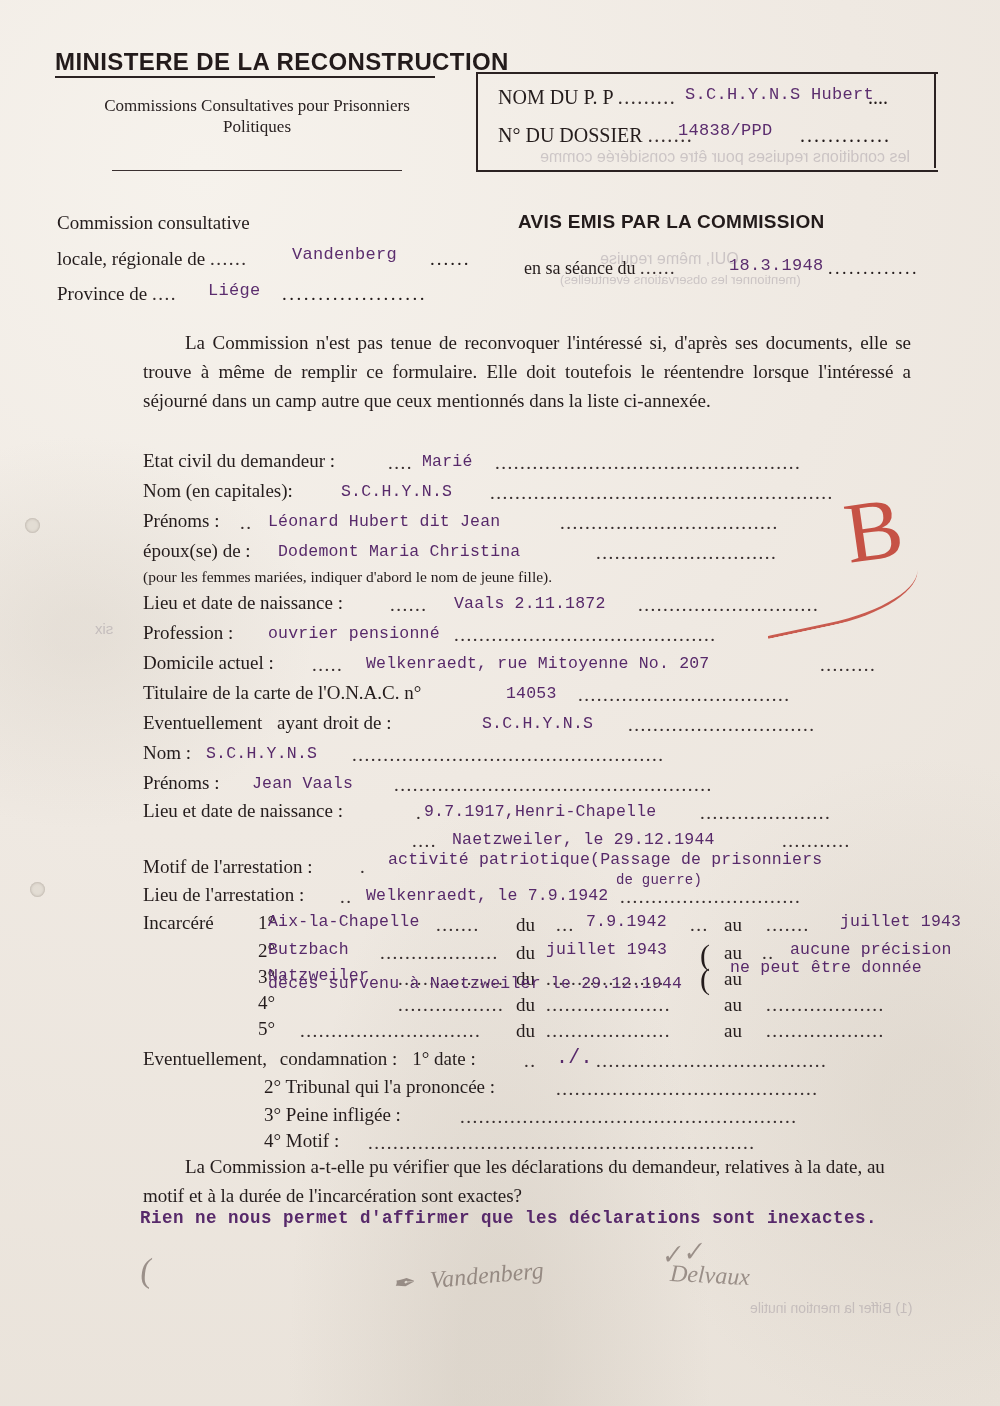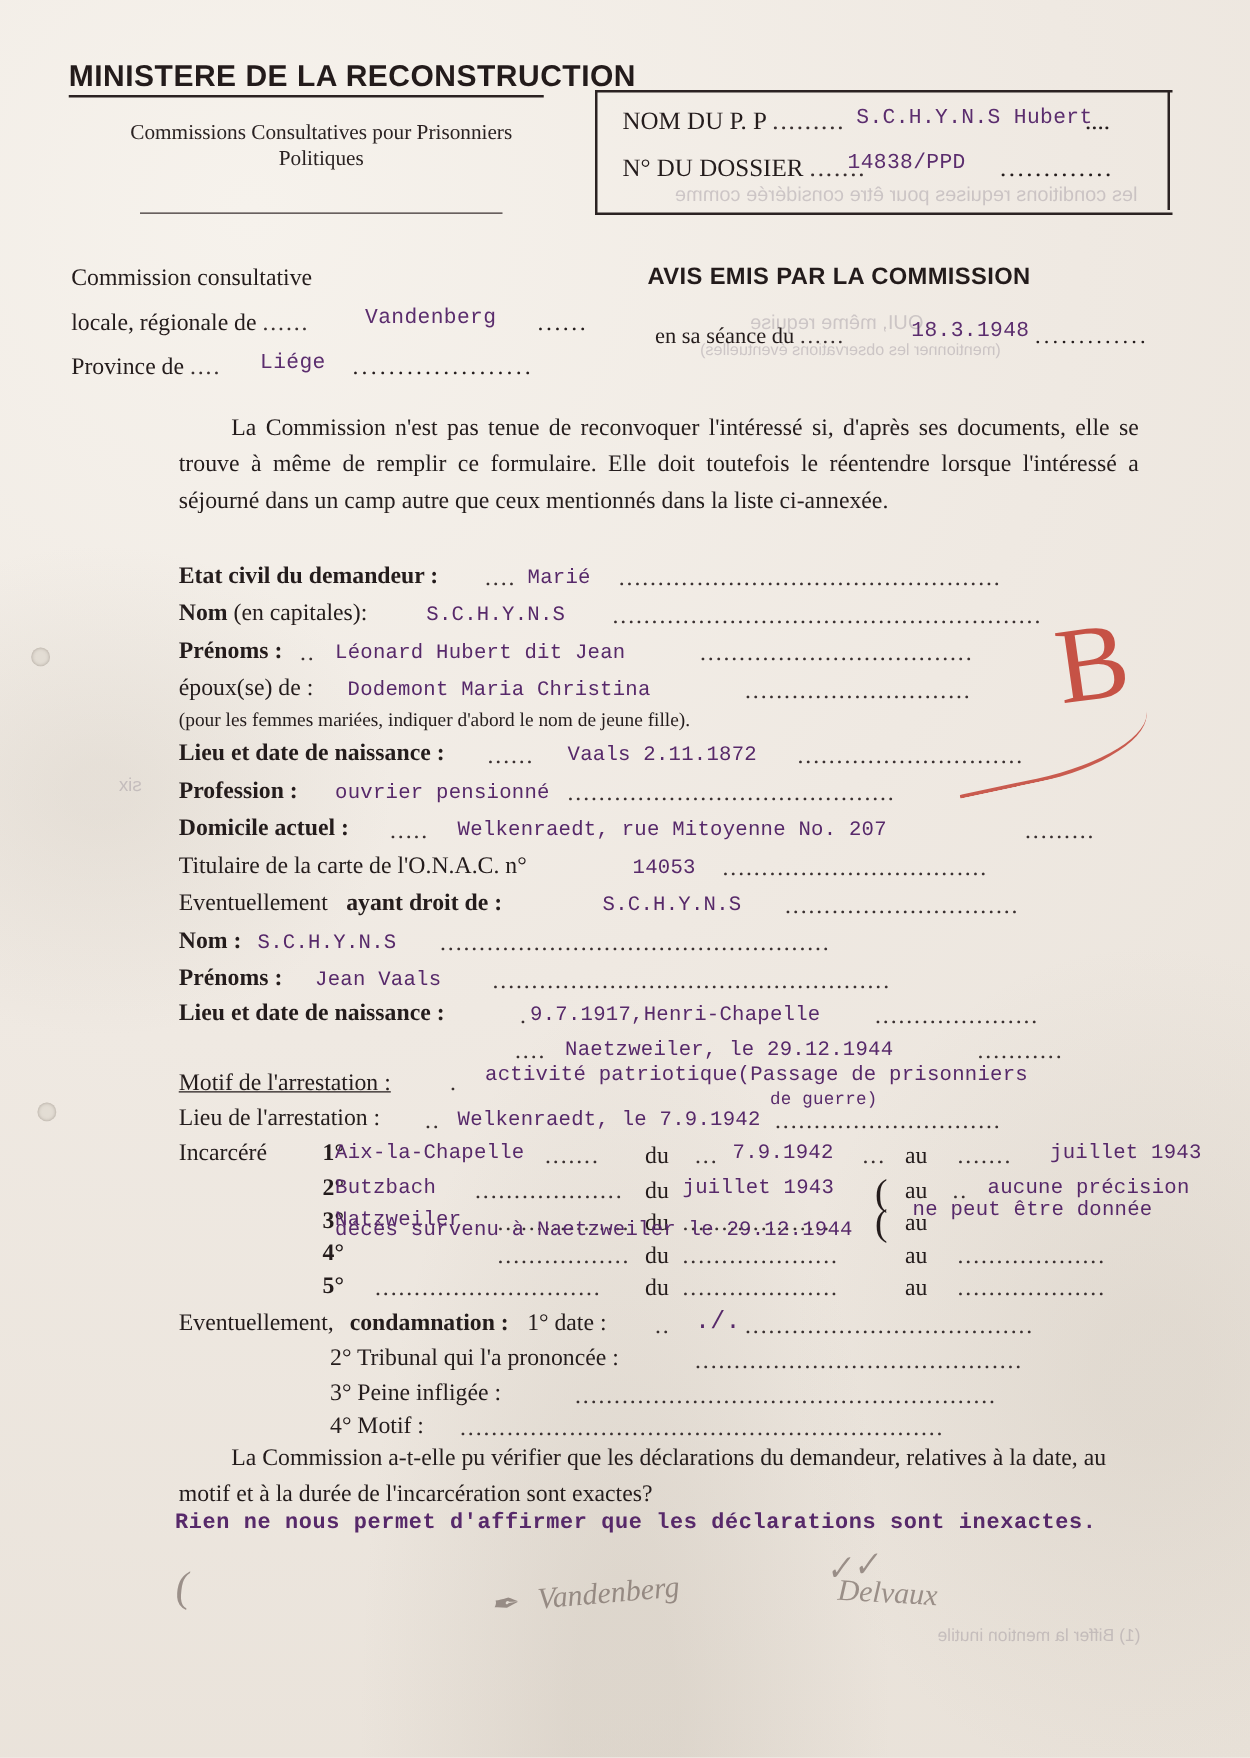--- a/index.html
+++ b/index.html
@@ -93,21 +93,21 @@
   .seance{position:absolute;left:524px;top:258px;font-size:18px;}
   .seance-v{position:absolute;left:729px;top:256px;font-size:17px;}
   
   .para{
     position:absolute;left:143px;top:328px;width:768px;
     font-size:19px;line-height:29px;color:#241c1c;text-align:justify;
   }
   .para .indent{display:inline-block;width:42px;}
   
   .row{position:absolute;font-size:19px;color:#241c1c;white-space:nowrap;}
-  .b{font-weight:bold;}
+  .b{font-weight:normal;}
   .small{font-size:15.5px;}
   .tv{
     position:absolute;font-family:"Liberation Mono", monospace;
     color:#57296a;font-size:16.5px;white-space:nowrap;letter-spacing:.2px;
   }
   
   .q{
     position:absolute;left:143px;top:1152px;width:768px;
     font-size:19px;line-height:29px;color:#241c1c;
   }
@@ -259,21 +259,21 @@
 
   <div class="row b" style="left:143px;top:800px;">Lieu et date de naissance :</div>
   <div class="tv" style="left:424px;top:802px;">9.7.1917,Henri-Chapelle</div>
   <div class="dots" style="position:absolute;left:416px;top:802px;font-size:19px;">.</div>
   <div class="dots" style="position:absolute;left:700px;top:802px;font-size:19px;">.....................</div>
 
   <div class="tv" style="left:452px;top:830px;">Naetzweiler, le 29.12.1944</div>
   <div class="dots" style="position:absolute;left:412px;top:830px;font-size:19px;">....</div>
   <div class="dots" style="position:absolute;left:782px;top:830px;font-size:19px;">...........</div>
 
-  <div class="row" style="left:143px;top:856px;text-decoration:underline;">Motif de l'arrestation :</div>
+  <div class="row" style="left:143px;top:856px;">Motif de l'arrestation :</div>
   <div class="tv" style="left:388px;top:850px;">activité patriotique(Passage de prisonniers</div>
   <div class="tv" style="left:616px;top:872px;font-size:14px;">de guerre)</div>
   <div class="dots" style="position:absolute;left:360px;top:856px;font-size:19px;">.</div>
 
   <div class="row" style="left:143px;top:884px;">Lieu de l'arrestation :</div>
   <div class="tv" style="left:366px;top:886px;">Welkenraedt, le 7.9.1942</div>
   <div class="dots" style="position:absolute;left:340px;top:886px;font-size:19px;">..</div>
   <div class="dots" style="position:absolute;left:620px;top:886px;font-size:19px;">.............................</div>
 
   <div class="row" style="left:143px;top:912px;">Incarcéré</div>

